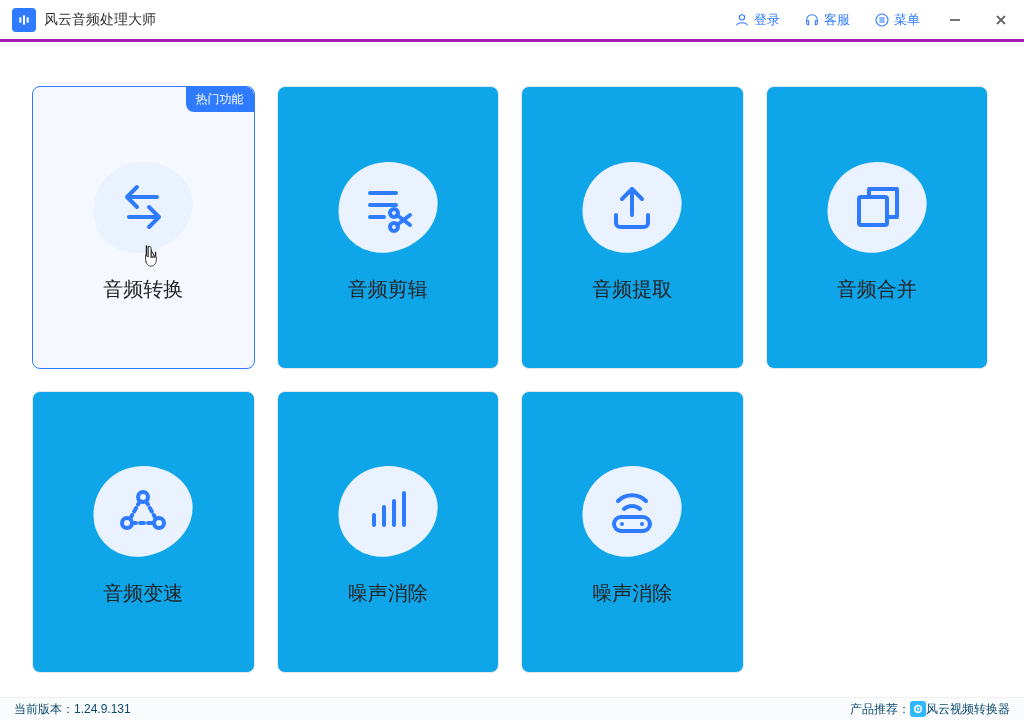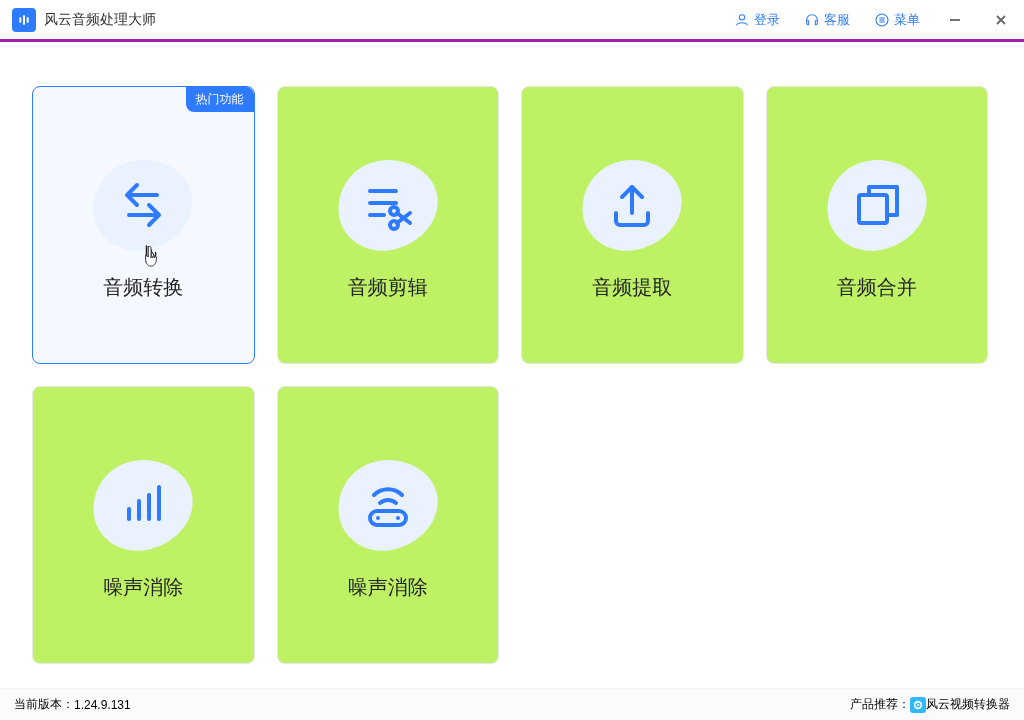--- a/index.html
+++ b/index.html
@@ -51,21 +51,21 @@
   }
   .card {
     position: relative;
     border: 1px solid #e4e7ee;
     border-radius: 8px;
     display: flex;
     flex-direction: column;
     align-items: center;
     justify-content: center;
     cursor: pointer;
-    background: #bef264;
+    background: #0ea5e9;
   }
   .card.selected {
     border-color: #2f7bff;
     background: #f5f9ff;
   }
   .card-icon-bg {
     width: 120px;
     height: 110px;
     display: flex;
     align-items: center;
@@ -101,27 +101,27 @@
     border-bottom-left-radius: 8px;
   }
   .cursor-ptr {
     position: absolute;
     left: 140px; top: 244px;
     pointer-events: none;
   }
   .cursor-ptr svg { width: 22px; height: 26px; fill: #333; }
 
   .footer {
-    height: 32px;
+    height: 23px;
     border-top: 1px solid #f0f0f0;
     display: flex;
     align-items: center;
     padding: 0 14px;
     font-size: 12px;
-    color: #000000;
+    color: #0c4a6e;
     background: #fafbfc;
   }
   .footer-spacer { flex: 1; }
   .footer-reco { display: flex; align-items: center; gap: 0; }
   .reco-icon {
     width: 16px; height: 16px; background: #2fb8ff; border-radius: 3px;
     display: flex; align-items: center; justify-content: center;
   }
   .reco-icon svg { width: 10px; height: 10px; stroke: #fff; fill: none; stroke-width: 2; }
 </style>
@@ -225,20 +225,34 @@
     <div class="card-icon-bg">
         <div class="blob"></div>
       <svg viewBox="0 0 64 64">
         <rect x="14" y="22" width="28" height="28" rx="2"></rect>
         <path d="M24 22V14h28v28h-8"></path>
       </svg>
     </div>
     <div class="card-label">音频合并</div>
   </div>
 
+  <div class="card">
+    <div class="card-icon-bg">
+        <div class="blob"></div>
+      <svg viewBox="0 0 64 64">
+        <circle cx="32" cy="18" r="5"></circle>
+          <circle cx="16" cy="44" r="5"></circle>
+          <circle cx="48" cy="44" r="5"></circle>
+        <path d="M29 22L19 40" stroke-dasharray="4 4"></path>
+          <path d="M35 22L45 40" stroke-dasharray="4 4"></path>
+          <path d="M21 44h22" stroke-dasharray="4 4"></path>
+      </svg>
+    </div>
+    <div class="card-label">音频变速</div>
+  </div>
 
   <div class="card">
     <div class="card-icon-bg">
         <div class="blob"></div>
       <svg viewBox="0 0 64 64">
         <line x1="18" y1="46" x2="18" y2="36"></line>
         <line x1="28" y1="46" x2="28" y2="28"></line>
         <line x1="38" y1="46" x2="38" y2="22"></line>
         <line x1="48" y1="46" x2="48" y2="14"></line>
       </svg>

